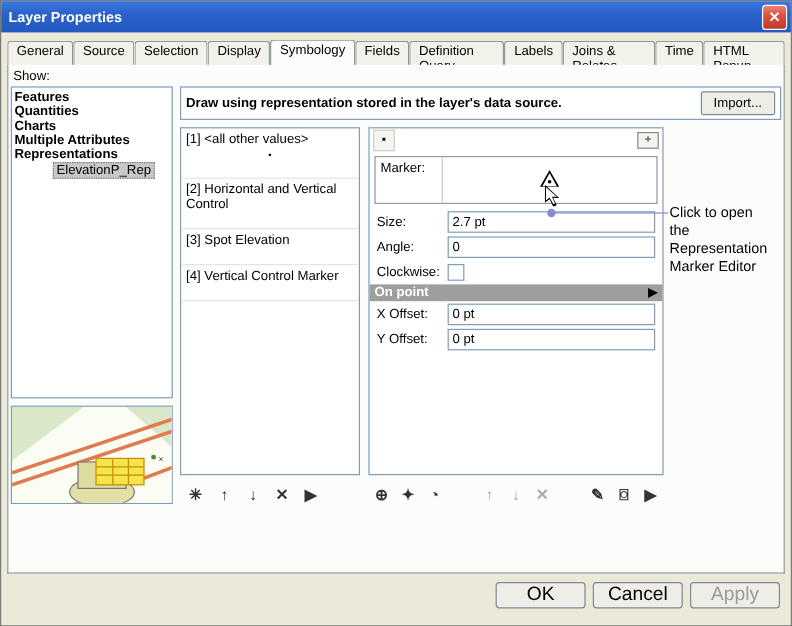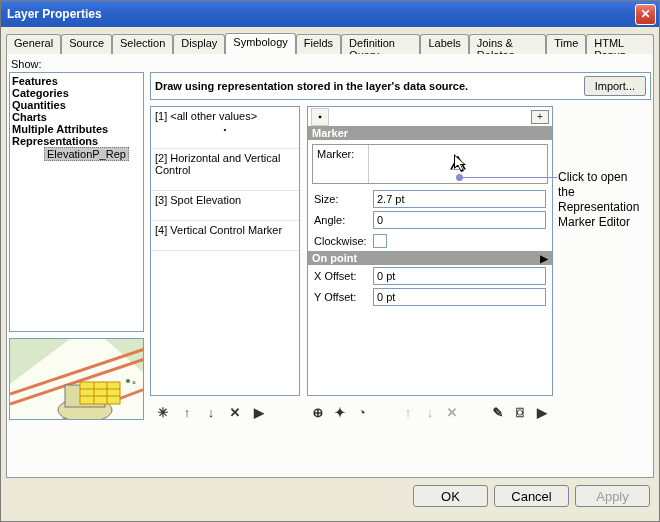--- a/index.html
+++ b/index.html
@@ -27,21 +27,21 @@
   }
   .tab.active { background:#fcfcfa; padding-bottom:3px; top:0; font-weight:normal; }
   .panel {
     background:#fcfcfa; border:1px solid #919b9c; border-top:none;
     position:absolute; top:27px; left:0; right:0; bottom:38px; padding:4px;
   }
   .bottombar { position:absolute; left:0; right:0; bottom:3px; height:28px; display:flex; justify-content:flex-end; gap:6px; padding-right:4px; }
   .btn {
     border:1px solid #7a8a99; background:#efeee6; min-width:75px; height:22px;
     display:flex; align-items:center; justify-content:center; border-radius:3px;
-    font-size:13px; color:#000;
+    font-size:16px; color:#000;
   }
   .btn.disabled { color:#9a9a9a; }
   .showlbl { position:absolute; top:4px; left:4px; }
   .tree {
     position:absolute; top:18px; left:2px; width:135px; height:260px;
     border:1px solid #7f9db9; background:#fff; padding:2px;
   }
   .tree-item { white-space:nowrap; cursor:default; }
   .tree-sub { margin-left:32px; }
   .tree-sel { background:#c8c8c8; border:1px dotted #777; padding:0 2px; display:inline-block; }
@@ -121,21 +121,20 @@
       <div class="tab">Joins &amp; Relates</div>
       <div class="tab">Time</div>
       <div class="tab">HTML Popup</div>
     </div>
 
     <div class="panel">
       <span class="showlbl">Show:</span>
 
       <div class="tree">
         <div class="tree-item" style="font-weight:bold">Features</div>
-        <div class="tree-item" style="font-weight:bold">Categories</div>
         <div class="tree-item" style="font-weight:bold">Quantities</div>
         <div class="tree-item" style="font-weight:bold">Charts</div>
         <div class="tree-item" style="font-weight:bold">Multiple Attributes</div>
         <div class="tree-item" style="font-weight:bold">Representations</div>
         <div class="tree-sub"><span class="tree-sel">ElevationP_Rep</span></div>
       </div>
 
       <div class="instr">
         <span style="font-weight:bold">Draw using representation stored in the layer's data source.</span>
         <div class="importbtn">Import...</div>
@@ -176,23 +175,20 @@
         <div class="tb-btn">↓</div>
         <div class="tb-btn">✕</div>
         <div class="tb-btn">▶</div>
       </div>
 
       <div class="proppane">
         <div class="hdrline">
           <div class="iconbox">▪</div>
           <div class="plusbtn">+</div>
         </div>
-        <div class="sect-hdr">
-          <span>Marker</span>
-        </div>
         <div class="markerbox">
           <div class="mleft">
               <span>Marker:</span>
             </div>
           <div class="preview">
             <div class="triangle"></div>
             <div class="triangle-inner"></div>
             <div class="tridot"></div>
           </div>
         </div>

